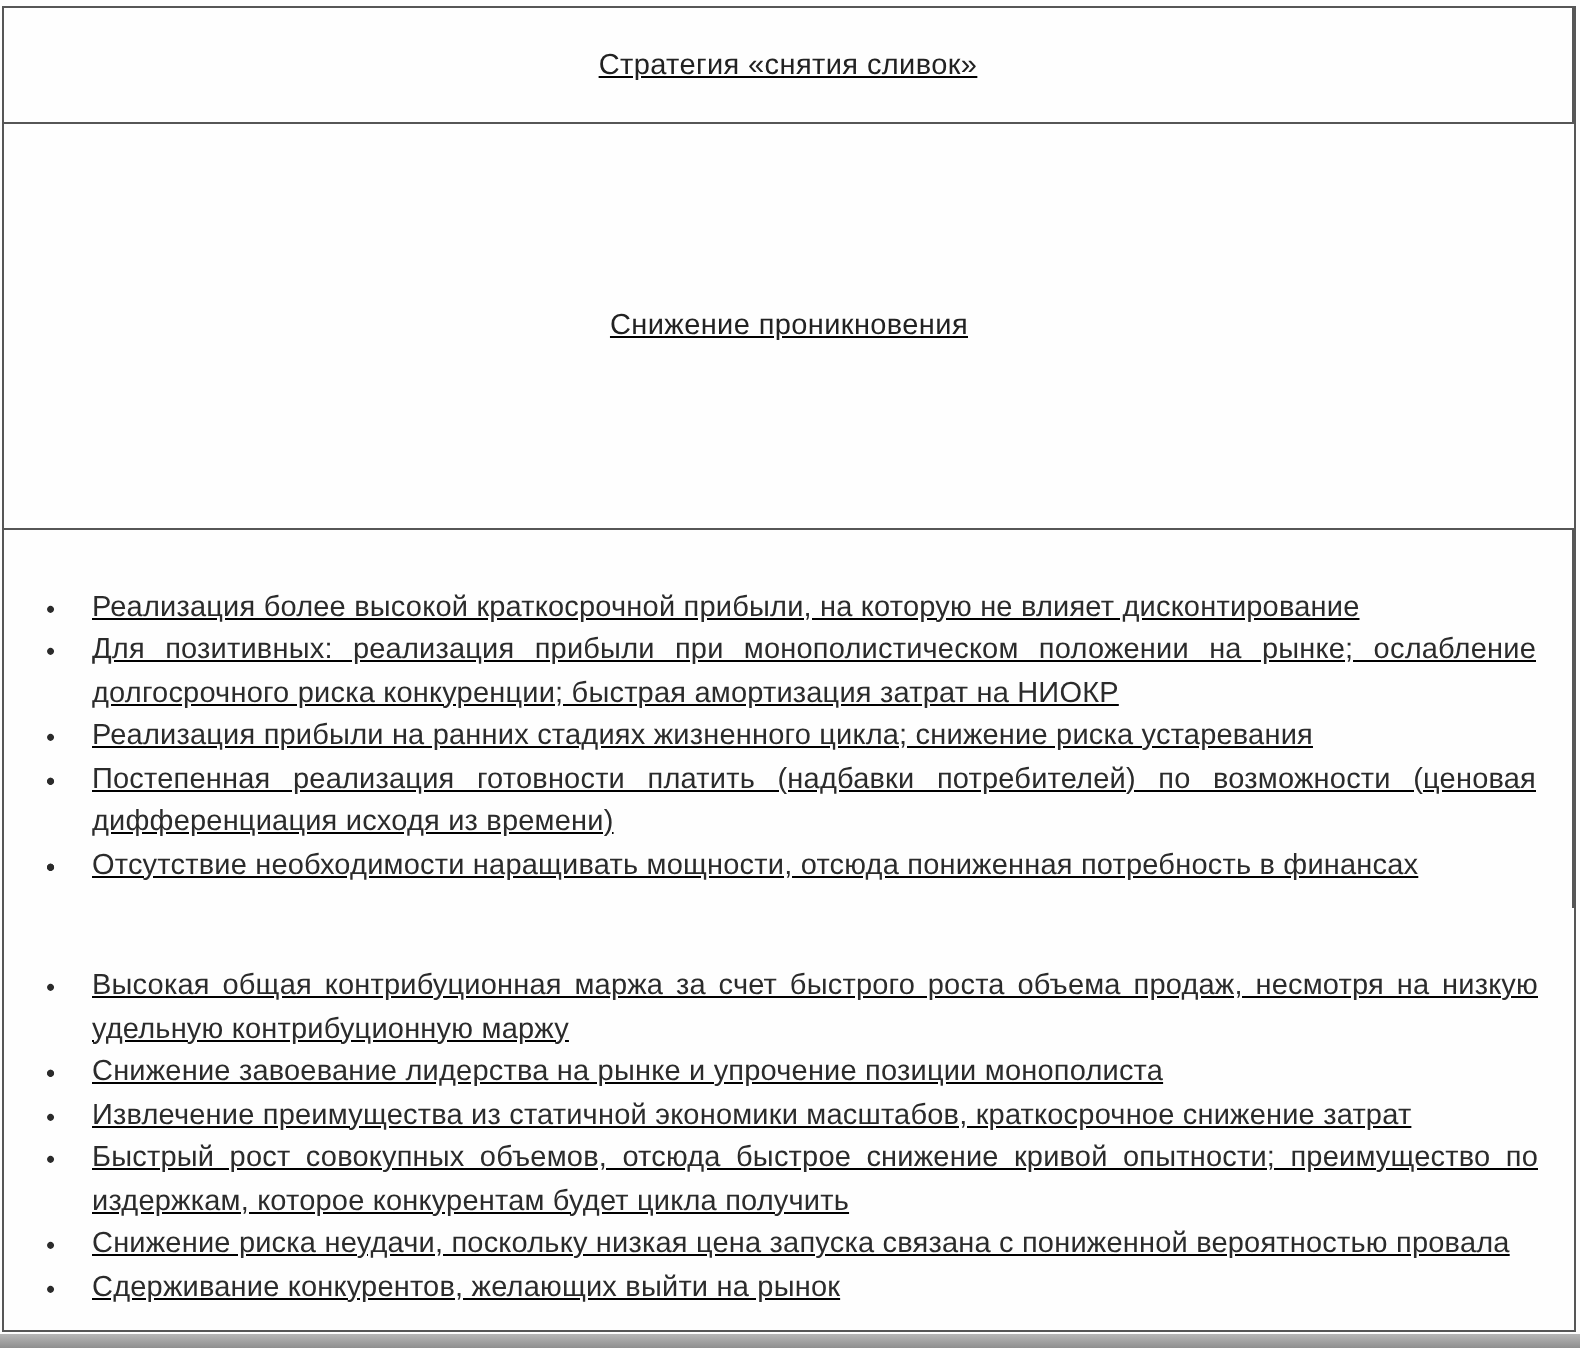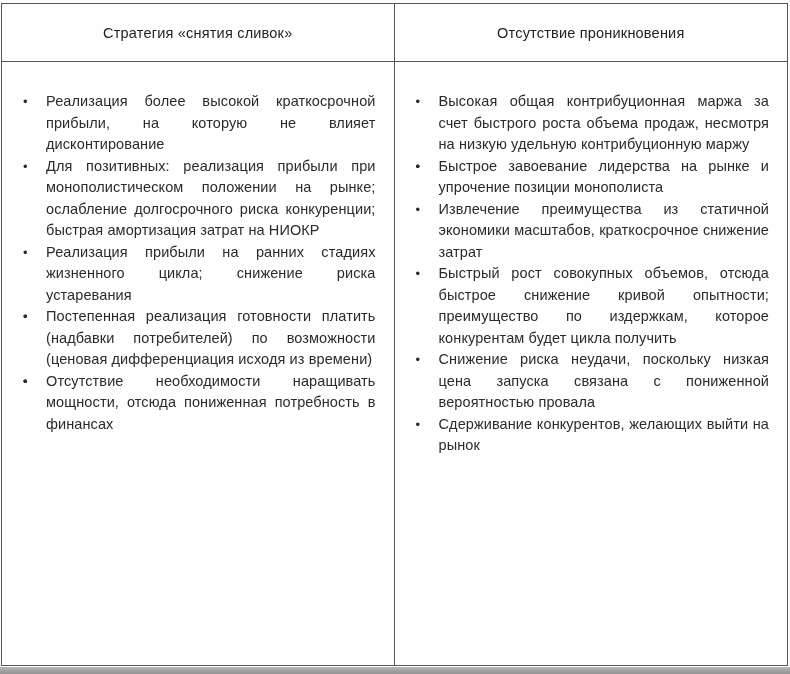--- a/index.html
+++ b/index.html
@@ -9,23 +9,24 @@
     overflow: hidden;
     font-family: "Liberation Sans", "DejaVu Sans", sans-serif;
   }
   .page { position: relative; width: 790px; height: 674px; background: #fdfdfd; }
 
   .strategy-table {
     position: absolute;
     left: 1px; top: 3px; right: 2px; bottom: 8px;
     border: 1.5px solid #565656;
     display: grid;
-    grid-template-columns: 1fr 1fr;
+    grid-template-columns: 1fr;
     grid-template-rows: 58px 1fr;
     background: #fefefe;
+    text-decoration: underline;
   }
 
   .header-cell {
     display: flex; align-items: center; justify-content: center;
     border-bottom: 1.5px solid #565656;
     font-size: 14.5px;
     color: #222222;
     letter-spacing: 0.2px;
     text-align: center;
   }
@@ -66,38 +67,38 @@
 
 <div class="page">
 
   <div class="strategy-table">
 
     <div class="header-cell col-left">
       <span>Стратегия «снятия сливок»</span>
     </div>
 
     <div class="header-cell">
-      <span>Отсутствие проникновения</span>
+      <span>Снижение проникновения</span>
     </div>
 
     <ul class="body-cell col-left">
       <li><span class="bullet">•</span><span>Реализация более высокой краткосрочной прибыли, на которую не влияет дисконтирование</span></li>
       <li><span class="bullet">•</span><span>Для позитивных: реализация прибыли при монополистическом положении на рынке; ослабление долгосрочного риска конкуренции; быстрая амортизация затрат на НИОКР</span></li>
       <li><span class="bullet">•</span><span>Реализация прибыли на ранних стадиях жизненного цикла; снижение риска устаревания</span></li>
       <li><span class="bullet">•</span></li>
       <li><span class="bullet">•</span><span>Постепенная реализация готовности платить (надбавки потребителей) по возможности (ценовая дифференциация исходя из времени)</span></li>
       <li><span class="bullet">•</span></li>
       <li><span class="bullet">•</span></li>
       <li><span class="bullet">•</span><span>Отсутствие необходимости наращивать мощности, отсюда пониженная потребность в финансах</span></li>
     </ul>
 
     <ul class="body-cell">
       <li><span class="bullet">•</span><span>Высокая общая контрибуционная маржа за счет быстрого роста объема продаж, несмотря на низкую удельную контрибуционную маржу</span></li>
       <li><span class="bullet">•</span></li>
-      <li><span class="bullet">•</span><span>Быстрое завоевание лидерства на рынке и упрочение позиции монополиста</span></li>
+      <li><span class="bullet">•</span><span>Снижение завоевание лидерства на рынке и упрочение позиции монополиста</span></li>
       <li><span class="bullet">•</span><span>Извлечение преимущества из статичной экономики масштабов, краткосрочное снижение затрат</span></li>
       <li><span class="bullet">•</span><span>Быстрый рост совокупных объемов, отсюда быстрое снижение кривой опытности; преимущество по издержкам, которое конкурентам будет цикла получить</span></li>
       <li><span class="bullet">•</span><span>Снижение риска неудачи, поскольку низкая цена запуска связана с пониженной вероятностью провала</span></li>
       <li><span class="bullet">•</span><span>Сдерживание конкурентов, желающих выйти на рынок</span></li>
     </ul>
 
   </div>
 
   <div class="page-shadow"></div>
 

